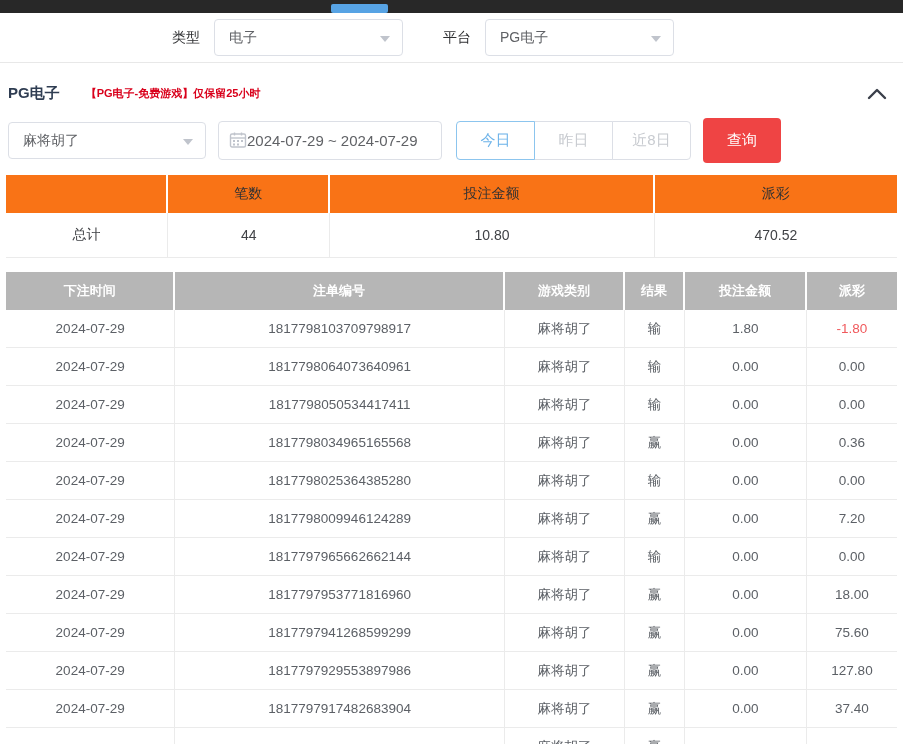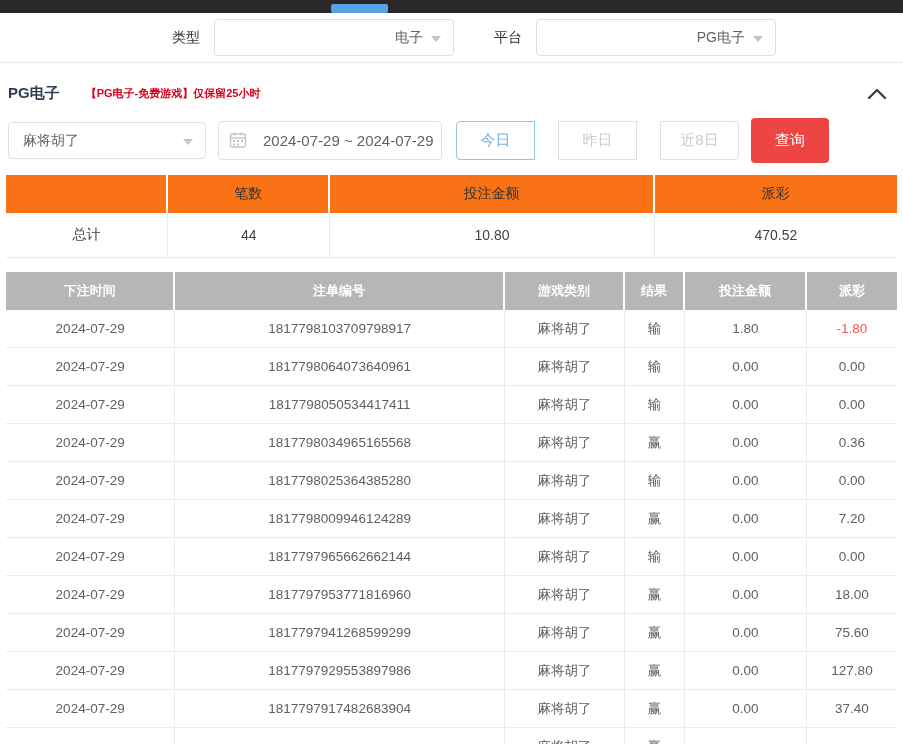--- a/index.html
+++ b/index.html
@@ -11,40 +11,40 @@
   .topbar-indicator { position:absolute; left:331px; top:4px; width:57px; height:9px;
     background:#57a3e4; border-radius:2px; }
 
   
   .filter-row { height:50px; display:flex; align-items:center;
     border-bottom:1px solid #e8e8e8; padding-left:172px; }
   .filter-label { font-size:14px; color:#303133; margin-right:14px; white-space:nowrap; }
   .select-box { position:relative; height:37px; border:1px solid #dcdfe6; border-radius:4px;
     background:#fff; display:flex; align-items:center; padding:0 30px 0 14px;
     font-size:14px; color:#606266; cursor:pointer; }
-  .select-box.w200 { width:240px;justify-content:flex-end; }
+  .select-box.w200 { width:189px; }
   .select-box.w198 { width:198px; }
   .caret-down { position:absolute; right:12px; top:50%; margin-top:-2px;
     width:0; height:0; border-left:5px solid transparent; border-right:5px solid transparent;
     border-top:6px solid #c0c4cc; }
   .gap40 { width:40px; }
 
   
   .section-header { display:flex; align-items:center; padding:21px 8px 10px 8px; }
   .section-title { font-size:15px; font-weight:bold; color:#2f3d52; }
   .section-notice { font-size:11px; font-weight:bold; color:#d9001b; margin-left:26px; }
   .collapse-btn { margin-left:auto; margin-right:8px; cursor:pointer; display:flex; align-items:center; }
 
   
   .query-row { display:flex; align-items:center; padding:8px 8px 0 8px; height:47px; }
   .date-input { position:relative; height:39px; width:224px; border:1px solid #dcdfe6;
-    border-radius:4px; display:flex; align-items:center; padding-left:44px;
+    border-radius:4px; display:flex; align-items:center; padding-left:28px;
     font-size:15px; color:#606266; margin-left:12px; cursor:pointer; white-space:nowrap; }
   .date-input .cal { position:absolute; left:10px; top:9px; }
-  .btn-group { display:flex; margin-left:14px;gap:24px; }
+  .btn-group { display:flex; margin-left:14px; }
   .btn-group .range-btn { height:39px; width:79px; background:#fff; border:1px solid #dcdfe6;
     font-size:15px; color:#c8cbd0; cursor:pointer; display:flex; align-items:center;
     justify-content:center; margin-left:-1px; font-family:inherit; }
   .btn-group .range-btn:first-child { border-radius:4px 0 0 4px; margin-left:0; }
   .btn-group .range-btn:last-child { border-radius:0 4px 4px 0; }
   .btn-group .range-btn.active { color:#6db3e9; border-color:#8cc5ee; position:relative; z-index:1; }
   .search-btn { height:45px; width:78px; margin-left:12px; background:#ef4444; color:#fff;
     border:none; border-radius:4px; font-size:15px; cursor:pointer; font-family:inherit; }
 
   

